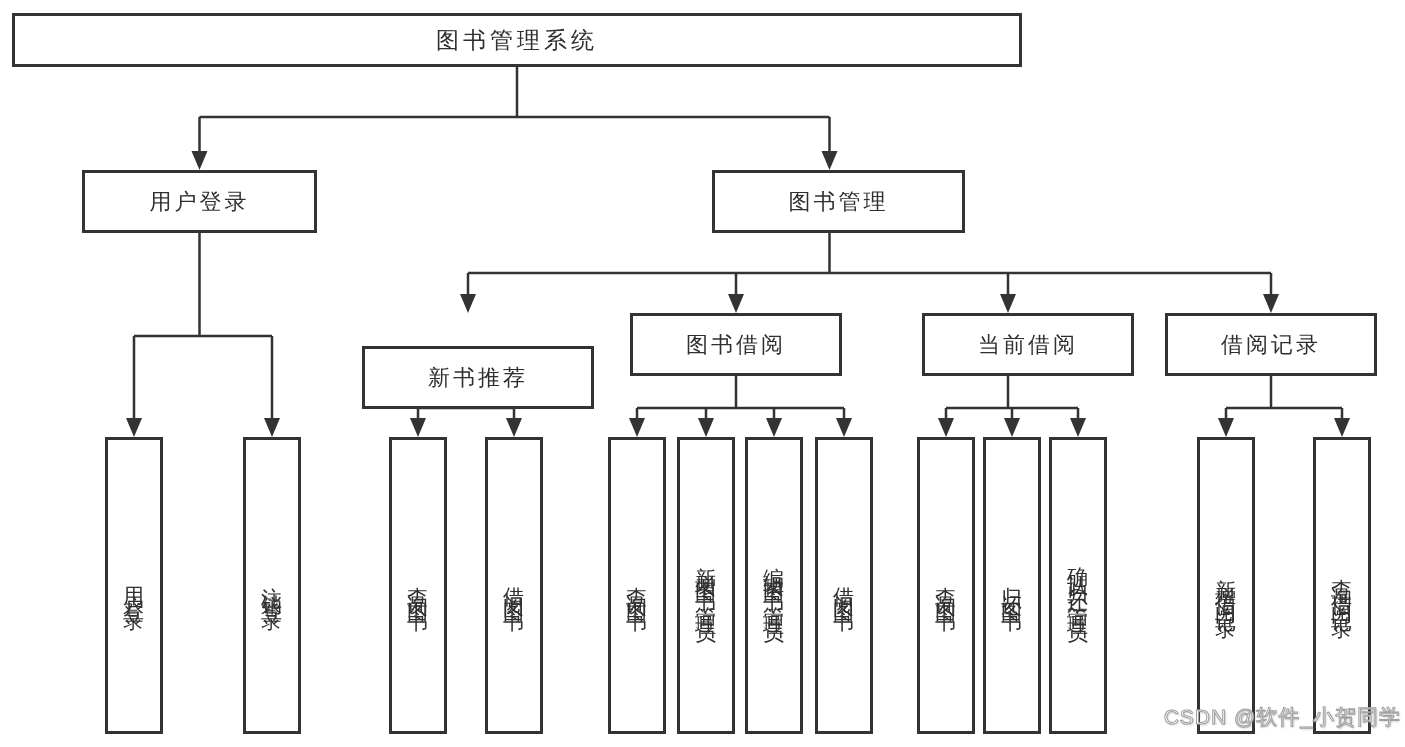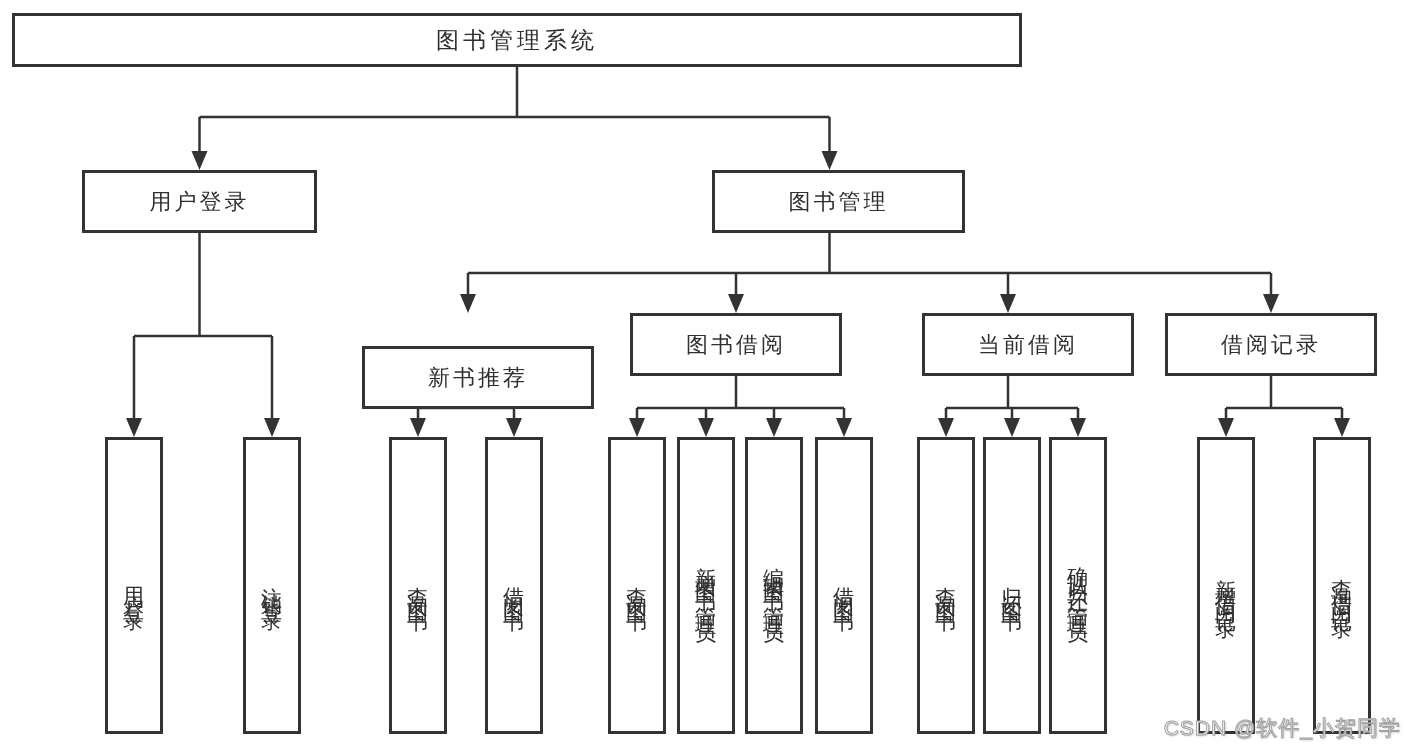--- a/index.html
+++ b/index.html
@@ -24,21 +24,21 @@
   .leaf{
     position:absolute;box-sizing:border-box;z-index:2;
     border:3px solid var(--line);background:#fff;
     width:58px;top:437px;height:297px;
     display:flex;align-items:center;justify-content:center;
     writing-mode:vertical-rl;text-orientation:mixed;
     font-size:21px;letter-spacing:8px;color:var(--text);
     line-height:1;
   }
   .watermark{
-    position:absolute;right:4px;bottom:5px;z-index:3;
+    position:absolute;right:4px;bottom:16px;z-index:3;
     font-size:21px;letter-spacing:1px;
     color:#ffffff;
     -webkit-text-stroke:1px #a0a0a0;
     text-shadow:1px 1px 2px rgba(120,120,120,0.55);
     white-space:nowrap;
   }
 </style>
 </head>
 <body>
 

